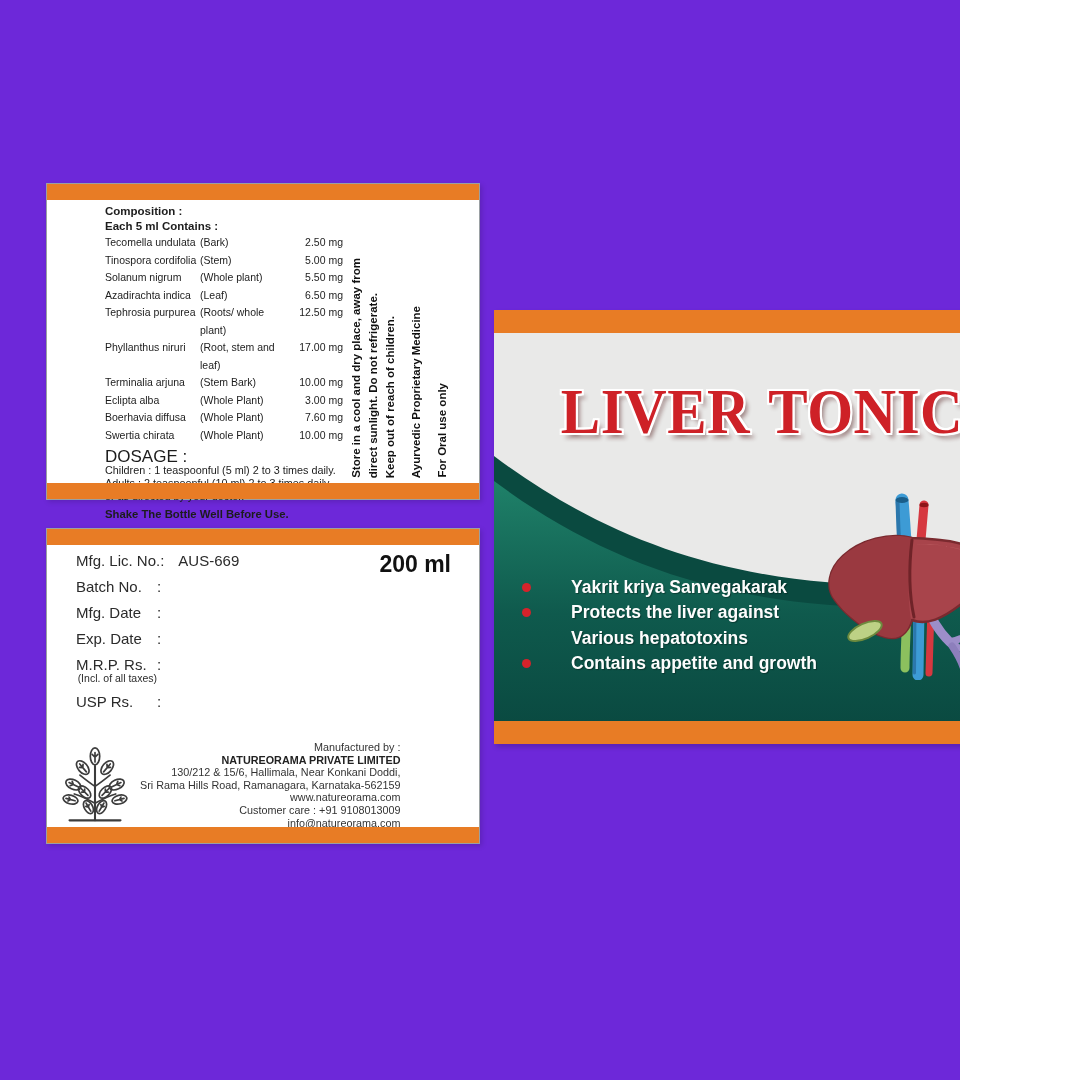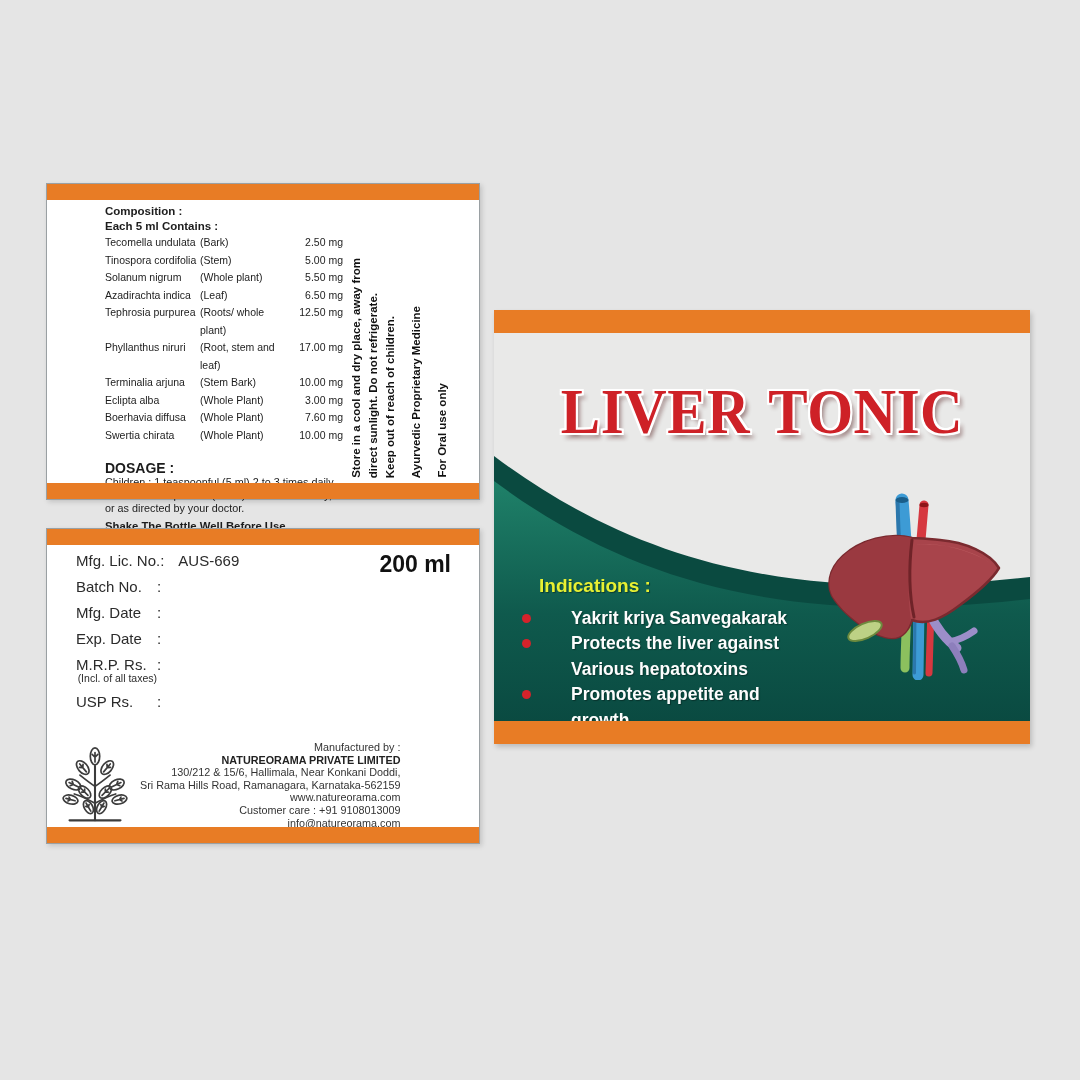--- a/index.html
+++ b/index.html
@@ -1,32 +1,32 @@
 <!DOCTYPE html>
 <html><head>
 <meta charset="utf-8">
 <style>
   html,body { margin:0; padding:0; background:#ffffff; }
   .canvas {
-    position:relative; width:1080px; height:1080px; overflow:hidden;
-    font-family:"Liberation Sans", sans-serif; color:#1c1c1c; background:#e5e5e5;
+    position:relative; width:960px; height:1080px; overflow:hidden;
+    font-family:"Liberation Sans", sans-serif; color:#1c1c1c; background:#6d28d9;
   }
   .panel { position:absolute; background:#ffffff; }
   .obar { position:absolute; left:0; right:0; height:16px; background:#E87C25; }
   .obar.top { top:0; }
   .obar.bottom { bottom:0; }
 
   
   .comp-panel { left:46px; top:183px; width:432px; height:315px;
     border:1px solid #9aa0a3; box-shadow:2px 2px 5px rgba(0,0,0,.15); }
   .comp-content { position:absolute; left:58px; top:20px; width:250px; font-size:10.5px; }
   .comp-h { font-weight:700; font-size:11.5px; line-height:15px; }
   .ing-row { display:grid; grid-template-columns:95px 87px 56px; line-height:17.5px; }
   .ing-row span:last-child { text-align:right; }
-  .dos-h { font-weight:700; font-size:14px; line-height:15px; margin-top:17px; }
+  .dos-h { font-weight:400; font-size:17px; line-height:15px; margin-top:5px; }
   .dos-line { font-size:10.8px; line-height:13.2px; }
   .dos-line b { font-weight:400; }
   .shake { font-weight:700; font-size:11.3px; margin-top:4px; }
   .vnotes { position:absolute; left:302px; top:32px; height:262px; width:120px;
     display:flex; flex-direction:row; align-items:flex-end; }
   .vnote { writing-mode:vertical-rl; transform:rotate(180deg); white-space:nowrap;
     font-weight:700; font-size:11.5px; line-height:15px; color:#111; }
   .vnote + .vnote { margin-left:2px; }
   .vnote.gap { margin-left:11px; }
 
@@ -320,41 +320,40 @@
                  C112,136 128,128 145,115 C160,104 177,90 184,78 C175,63 150,52 125,50 C112,49 103,48 97,48 Z" fill="#A8444B" stroke="#7A2A2F" stroke-width="2.5" stroke-linejoin="round"></path>
         <path d="M97,48 C75,42 45,50 28,66 C14,79 10,97 20,110 C32,127 55,143 70,147 C84,151 93,143 96,130 C92,105 93,72 97,48 Z" fill="#9A3940"></path>
         <path d="M100,55 C132,52 162,62 179,76 C166,65 140,56 115,54 Z" fill="#C05F63" opacity="0.85"></path>
         <path d="M97,50 C94,75 94,104 99,127" stroke="#6F2328" stroke-width="3" fill="none" stroke-linecap="round"></path>
 
         <ellipse cx="50" cy="141" rx="18" ry="7.5" transform="rotate(-24 50 141)" fill="#BDD185" stroke="#6D8A3E" stroke-width="2"></ellipse>
       </svg>
     </div>
 
     <div class="indications">
-      <div class="ind-head">Indications :</div>
       <div>
 
           <div class="ind-row">
             <span class="ind-bullet"></span>
             <span class="ind-text">Yakrit kriya Sanvegakarak</span>
           </div>
 
           <div class="ind-row">
             <span class="ind-bullet"></span>
             <span class="ind-text">Protects the liver against</span>
           </div>
 
           <div class="ind-row">
             <span class="ind-bullet" style="visibility: hidden;"></span>
             <span class="ind-text">Various hepatotoxins</span>
           </div>
 
           <div class="ind-row">
             <span class="ind-bullet"></span>
-            <span class="ind-text">Promotes appetite and growth</span>
+            <span class="ind-text">Contains appetite and growth</span>
           </div>
         </div>
     </div>
 
     <div class="obar top"></div>
     <div class="obar bottom"></div>
   </section>
 
 </div>
 

